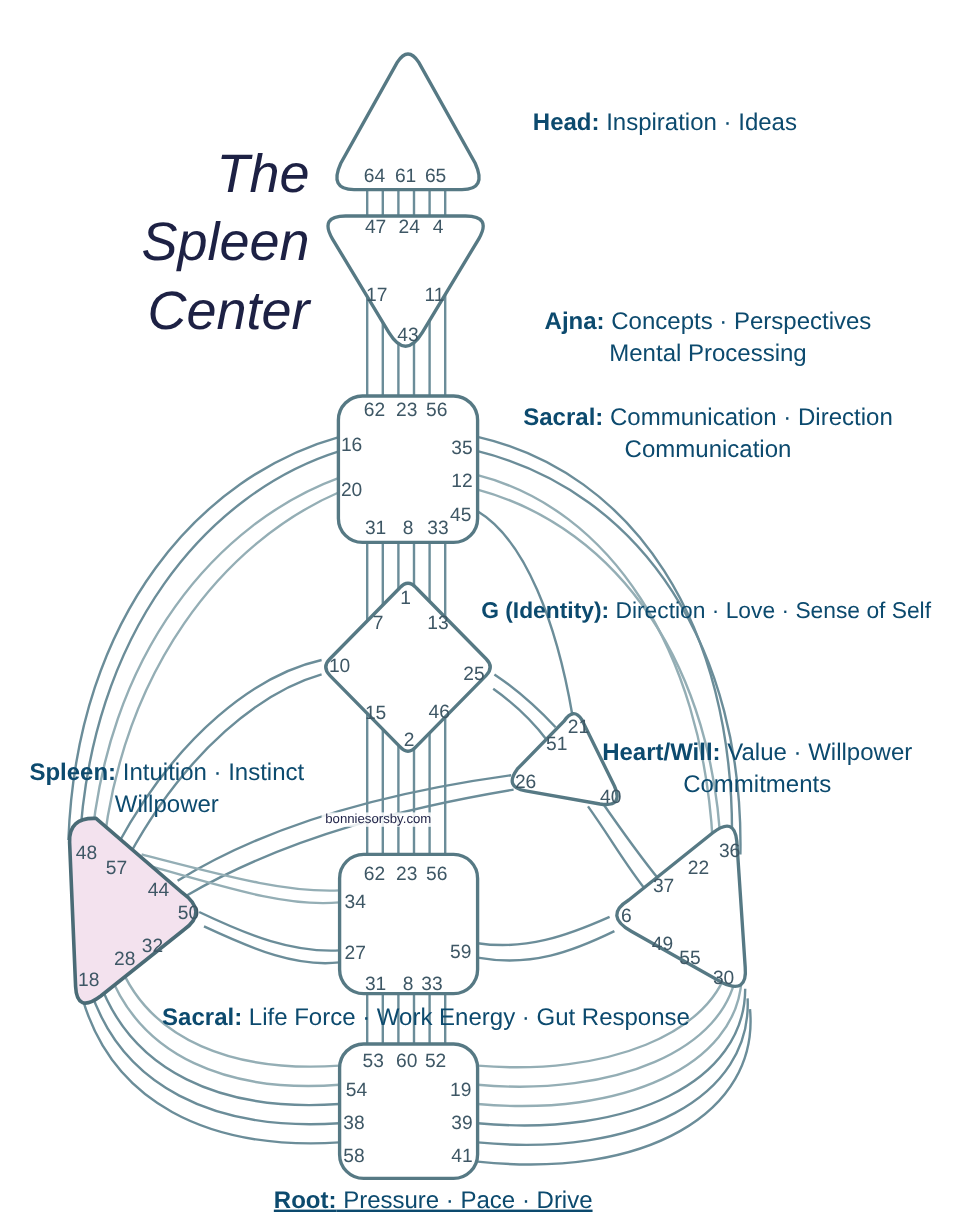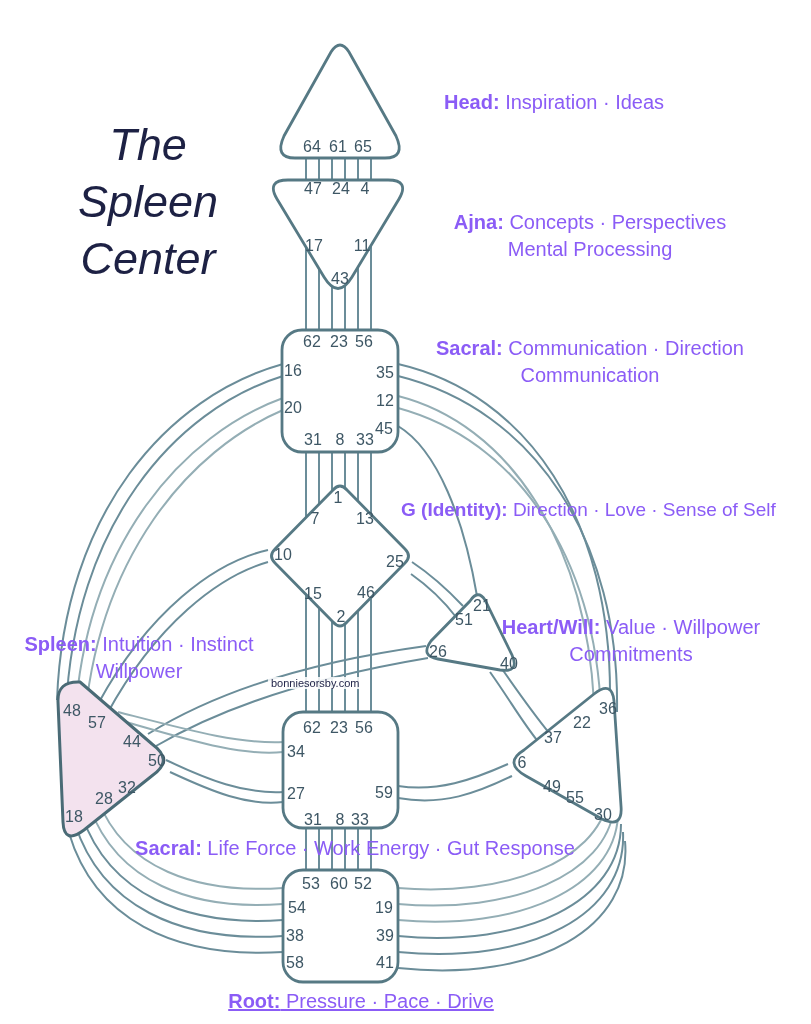--- a/index.html
+++ b/index.html
@@ -1,20 +1,20 @@
 <!DOCTYPE html>
 <html><head>
 <meta charset="utf-8">
 <style>
   html,body{margin:0;padding:0;background:#ffffff;}
   .canvas{position:relative;width:811px;height:1024px;background:#ffffff;overflow:hidden;
           font-family:"Liberation Sans",sans-serif;}
-  .title{position:absolute;left:38px;top:116px;width:220px;text-align:center;
+  .title{position:absolute;left:38px;top:116px;width:220px;text-align:right;
          color:#1d2144;font-size:45px;line-height:57px;font-style:italic;font-weight:500;}
-  .label{position:absolute;color:#8b5cf6;font-size:20px;line-height:27px;white-space:nowrap;}
+  .label{position:absolute;color:#0c4a6e;font-size:20px;line-height:27px;white-space:nowrap;}
   .label b{font-weight:700;}
   .ctr{text-align:center;white-space:normal;}
   .watermark{position:absolute;left:268px;top:677px;color:#23264a;font-size:11px;
              background:rgba(255,255,255,.85);padding:0 3px;}
   svg{position:absolute;left:0;top:0;}
   .ch{stroke:#6b8d99;stroke-width:2;fill:none;}
   .ch-lt{stroke:#94aeb5;}
   .shape{fill:#ffffff;stroke:#567984;stroke-width:2.8;}
   .shape-spleen{fill:#f3e2ee;stroke:#4a6b76;stroke-width:3;}
   .gate{font-family:"Liberation Sans",sans-serif;font-size:16px;fill:#3e5765;}
@@ -188,21 +188,21 @@
 
   <div class="title">
     <div>The</div>
     <div>Spleen</div>
     <div>Center</div>
   </div>
 
   <div class="label" style="left:444px;top:89px;"><b>Head:</b><span> Inspiration · Ideas</span></div>
 
   <div class="label ctr" style="left:440px;top:209px;width:300px;">
-    <div style="white-space:nowrap;"><b>Ajna:</b><span> Concepts · Perspectives</span></div>
+    <div style="white-space:nowrap;margin-top:46px;"><b>Ajna:</b><span> Concepts · Perspectives</span></div>
     <div>Mental Processing</div>
   </div>
 
   <div class="label ctr" style="left:406px;top:335px;width:368px;">
     <div style="white-space:nowrap;"><b>Sacral:</b><span> Communication · Direction</span></div>
     <div>Communication</div>
   </div>
 
   <div class="label ctr" style="left:488px;top:614px;width:286px;">
     <div style="white-space:nowrap;"><b>Heart/Will:</b><span> Value · Willpower</span></div>

